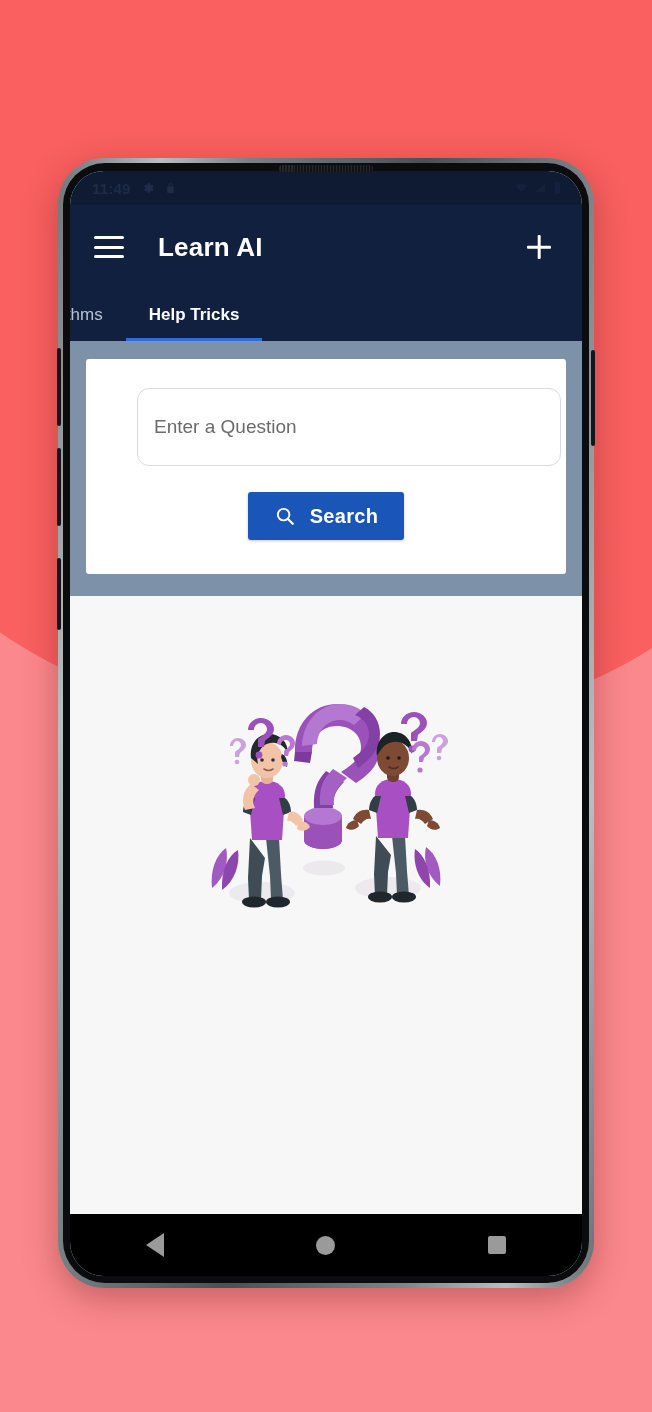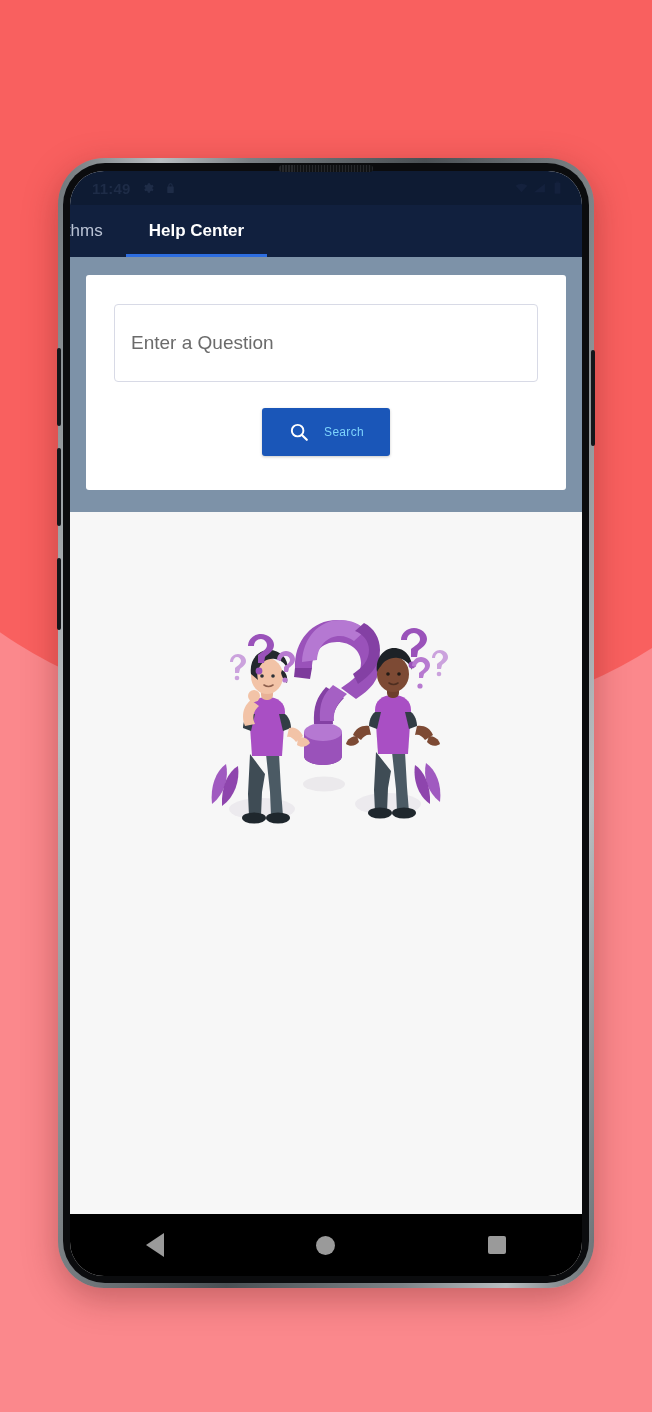--- a/index.html
+++ b/index.html
@@ -202,50 +202,51 @@
   }
   .search-card {
     background: #ffffff;
     border-radius: 3px;
     padding: 29px 28px 34px 28px;
   }
   .question-input {
     width: 100%;
     height: 78px;
     border: 1px solid #d8dae6;
-    border-radius: 4px;
+    border-radius: 12px;
     padding: 0 16px;
     font-family: "Liberation Sans", sans-serif;
     font-size: 19px;
     color: #3a3a3a;
     background: #fff;
     outline: none;
+    margin-left: 23px;
   }
   .question-input::placeholder { color: #6b6b6b; }
   .search-row {
     display: flex;
     justify-content: center;
     margin-top: 26px;
   }
   .search-btn {
     background: #1a56b8;
     border: none;
     border-radius: 3px;
     height: 48px;
     padding: 0 26px;
     display: inline-flex;
     align-items: center;
     gap: 14px;
     cursor: pointer;
     box-shadow: 0 1px 3px rgba(0,0,0,0.22);
   }
   .search-btn .label {
-    color: #7dd3fc;
-    font-size: 12px;
-    font-weight: 400;
+    color: #ffffff;
+    font-size: 20px;
+    font-weight: 700;
     letter-spacing: 0.3px;
   }
 
   
   .content {
     flex: 1 1 auto;
     background: #f7f7f7;
     position: relative;
     display: flex;
     align-items: flex-start;
@@ -320,27 +321,36 @@
           <svg class="sb-icon" viewBox="0 0 24 18">
             <path fill="#14213d" d="M22 1v16H2L22 1z"></path>
           </svg>
           <svg class="sb-icon" viewBox="0 0 14 24">
             <rect x="4" y="1" width="6" height="2" fill="#14213d"></rect>
             <rect x="2" y="3" width="10" height="19" rx="1.5" fill="#14213d"></rect>
           </svg>
         </div>
       </div>
 
+      <div class="appbar">
+        <div class="hamburger">
+          <i></i>
+          <i></i>
+          <i></i>
+        </div>
+        <div class="app-title">Learn AI</div>
+        <div class="plus-btn"></div>
+      </div>
 
       <div class="tabbar">
         <div class="tab">
           <span>orithms</span>
         </div>
         <div class="tab active">
-          <span>Help Center</span>
+          <span>Help Tricks</span>
         </div>
       </div>
 
       <div class="search-region">
         <div class="search-card">
           <input class="question-input" type="text" placeholder="Enter a Question" style="">
           <div class="search-row">
             <button class="search-btn">
               <svg width="22" height="22" viewBox="0 0 24 24">
                 <circle cx="10.5" cy="10.5" r="6.3" fill="none" stroke="#ffffff" stroke-width="2.1"></circle>

